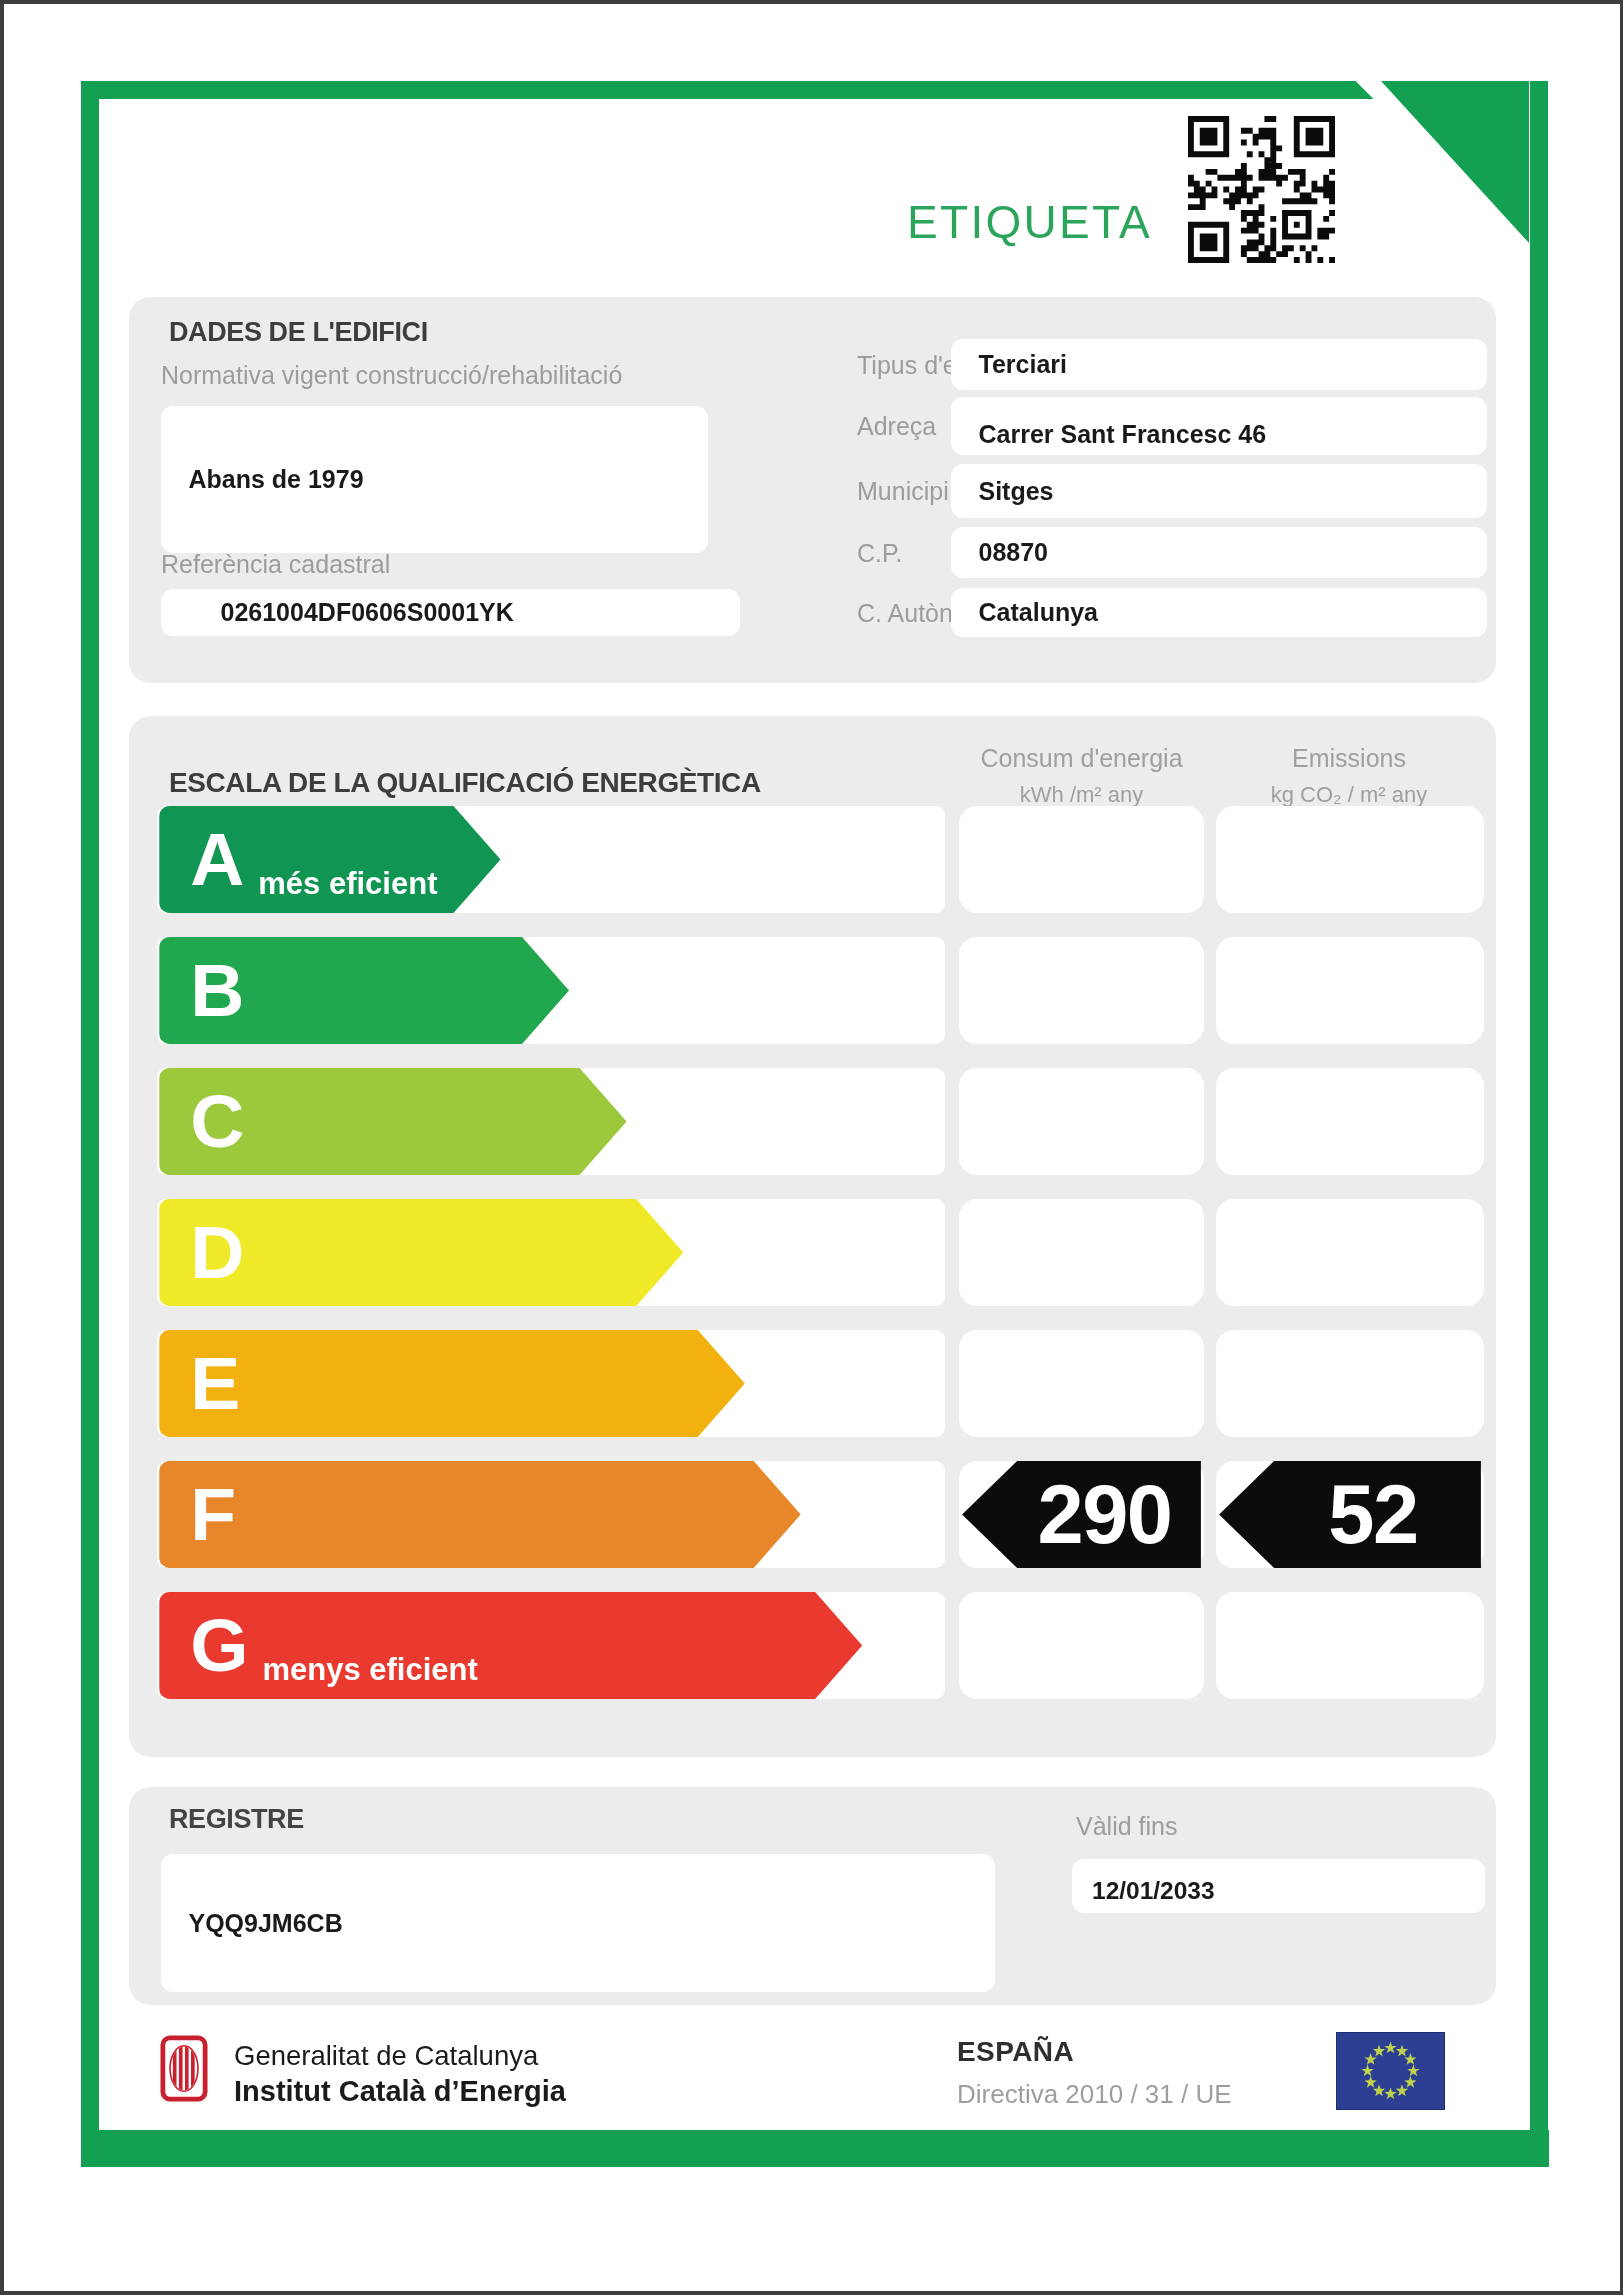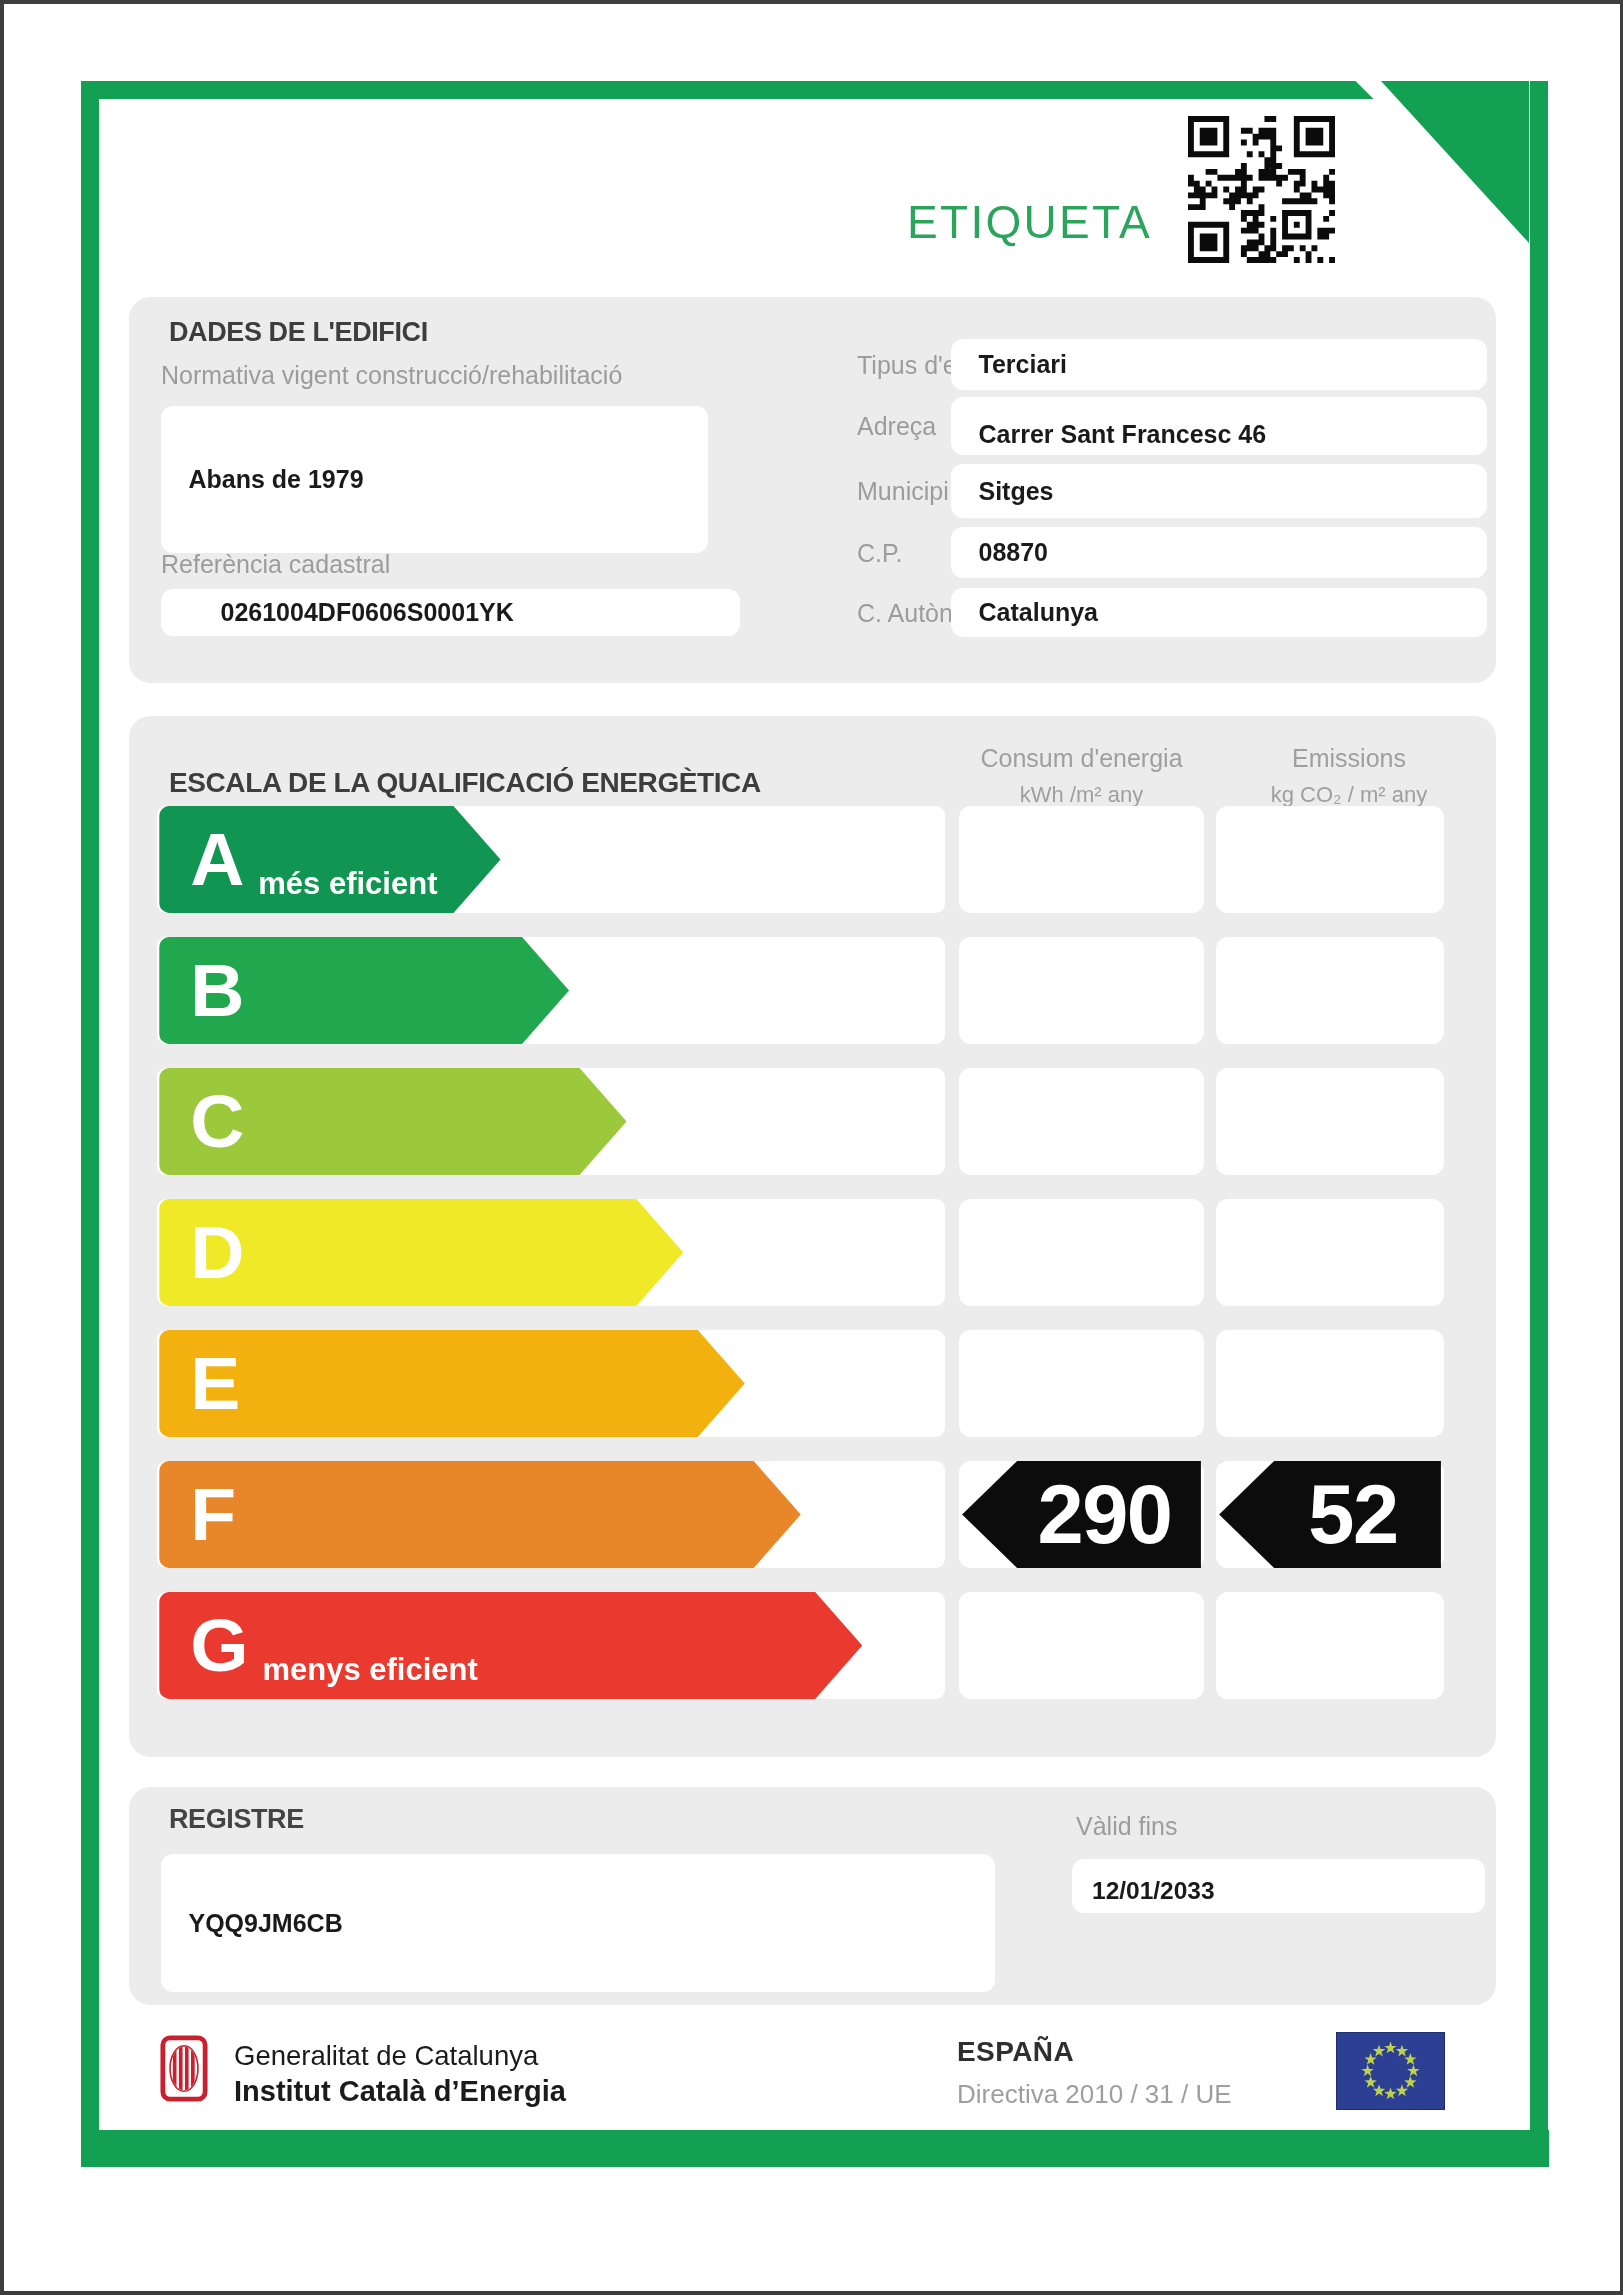--- a/index.html
+++ b/index.html
@@ -43,23 +43,23 @@
   .col-h.c1{left:830px; width:245px;}
   .col-h.c2{left:1087px; width:266px;}
   #ratings-rows{position:absolute; left:0; top:90px; width:100%;}
   .rating-row{position:relative; height:107px; margin-bottom:24px;}
   .track{position:absolute; left:28px; top:0; width:788px; height:107px; background:#fff; border-radius:9.2px;}
   .arrow{position:absolute; left:2.3px; top:0; height:107px; display:flex; align-items:center;
     border-radius:10.7px 0 0 10.7px;
     clip-path:polygon(0 0, calc(100% - 47px) 0, 100% 50%, calc(100% - 47px) 100%, 0 100%);}
   .letter{font-size:75px; font-weight:bold; color:#fff; margin-left:31px; line-height:1;}
   .note{font-size:31px; font-weight:bold; color:#fff; margin-left:13.8px; align-self:flex-end; margin-bottom:10.7px;}
-  .cell{position:absolute; top:0; height:107px; background:#fff; border-radius:12px;}
+  .cell{position:absolute; top:0; height:107px; background:#fff; border-radius:18px;}
   .cell.c1{left:830px; width:245px;}
-  .cell.c2{left:1087px; width:228px;}
+  .cell.c2{left:1087px; width:268px;}
   .value-arrow{position:absolute; top:0; bottom:0; left:3.1px; right:3.1px; background:#0C0C0C;
     clip-path:polygon(55px 0, 100% 0, 100% 100%, 55px 100%, 0 50%);
     display:flex; align-items:center; justify-content:center; padding-left:46px;}
   .value-arrow span{color:#fff; font-size:83px; font-weight:bold; letter-spacing:-1.5px;}
   
   #registre{top:1783px; height:218px;}
   #box-reg{left:32px; top:67px; width:834px; height:138px;}
   #lbl-valid{left:947px; top:24.5px;}
   #box-valid{left:943px; top:72px; width:413px; height:54px;}
   #box-valid .val{margin-left:20px; font-size:24.5px;margin-top:10px;}

